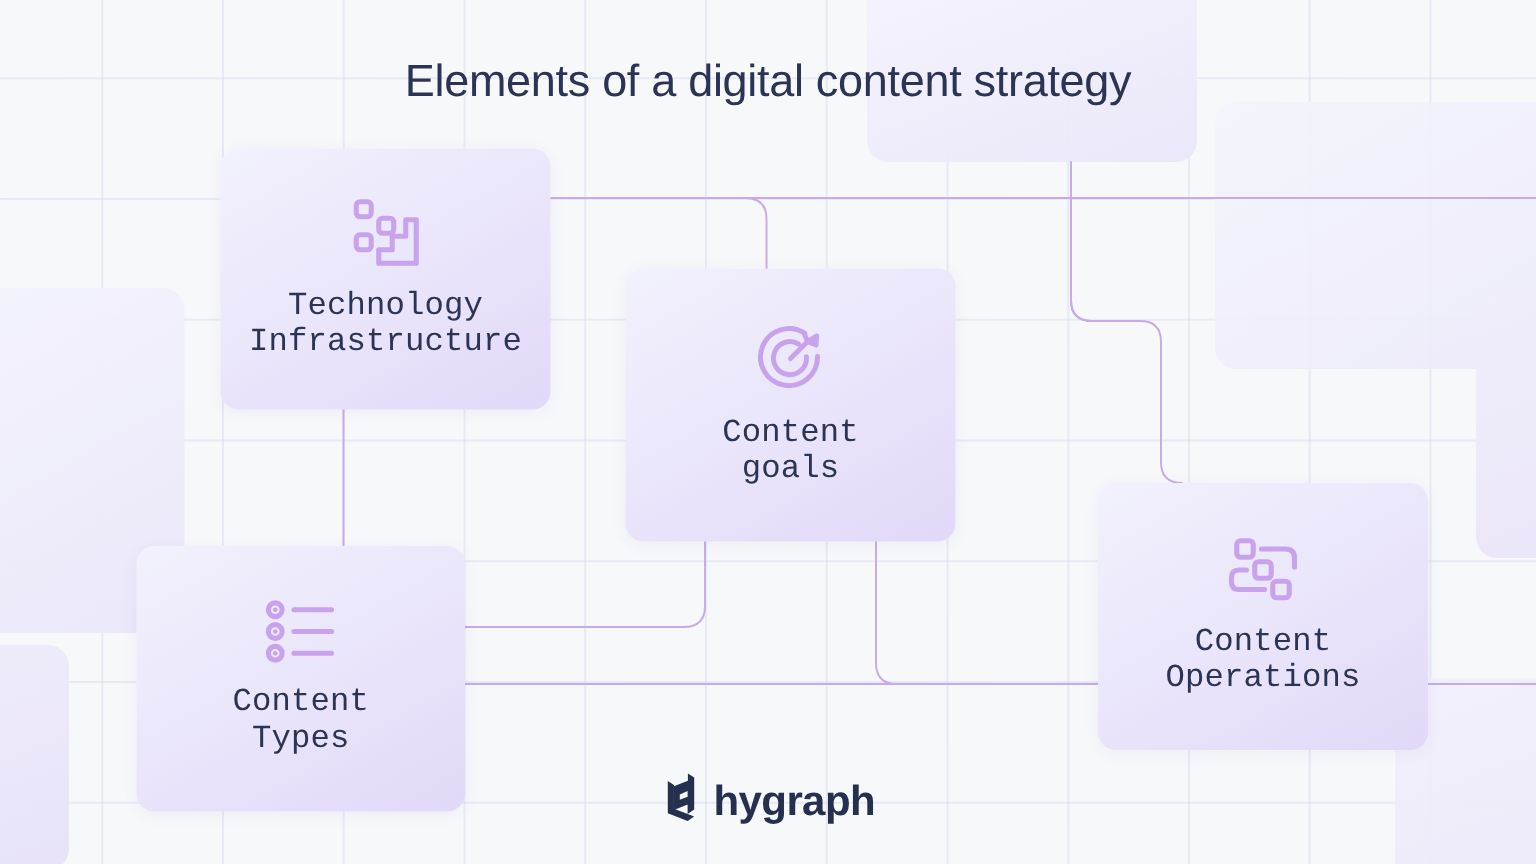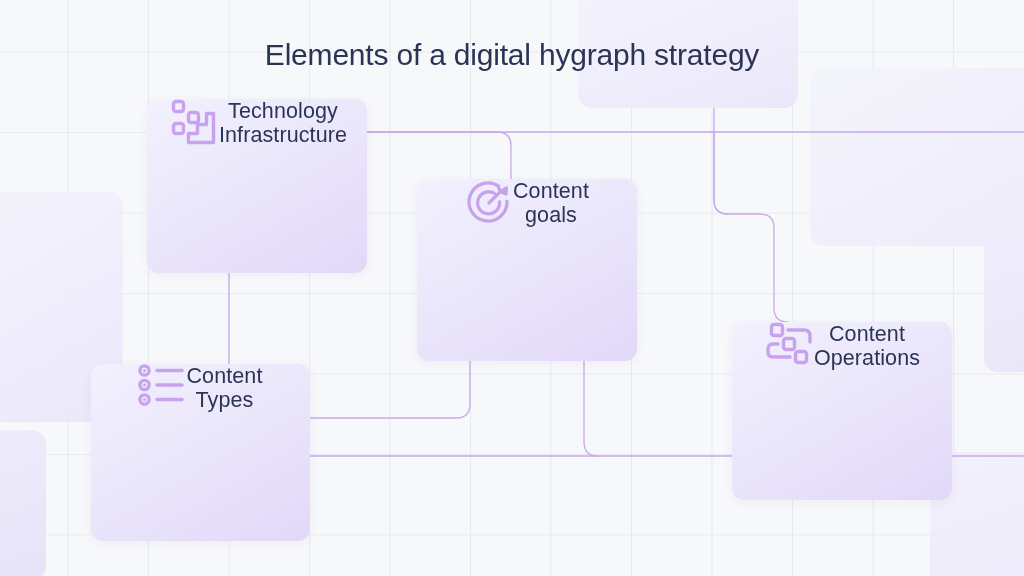--- a/index.html
+++ b/index.html
@@ -39,22 +39,23 @@
 
   
   .connectors{position:absolute;inset:0;pointer-events:none;}
 
   
   .card{
     position:absolute;
     border-radius:12px;
     background:linear-gradient(150deg,#f2f1fd 0%,#ebe7fb 45%,#e2d8f8 100%);
     box-shadow:0 2px 10px rgba(120,100,190,.07);
-    display:flex;align-items:flex-start;justify-content:center;
+    display:flex;flex-direction:column;align-items:center;justify-content:center;
     text-align:center;
+    font-family:Liberation Mono, monospace;
   }
   .card .icon{display:block;margin-bottom:14px;line-height:0;}
   .card .card-label{
     color:#2c3455;
     font-size:21.5px;
     line-height:1.13;
     letter-spacing:.1px;
     white-space:pre-line;
     font-weight:400;
   }
@@ -107,21 +108,21 @@
       <path d="M229 273 V 364"></path>
 
       <path d="M310 418 H 456 Q 470 418 470 404 V 361"></path>
 
       <path d="M310 456 H 1024"></path>
 
       <path d="M584 361 V 442 Q 584 456 598 456"></path>
     </g>
   </svg>
 
-  <div id="title">Elements of a digital hygraph strategy</div>
+  <div id="title">Elements of a digital content strategy</div>
 
   <div class="card" id="card-tech">
     <span class="icon">
       <svg width="52" height="46" viewBox="0 0 52 46" fill="none">
         <g stroke="#c8a2ec" stroke-width="3.4" stroke-linejoin="round" stroke-linecap="round">
           <rect x="6.5" y="2.5" width="10" height="10" rx="2.6"></rect>
           <rect x="21.5" y="13.5" width="10" height="10" rx="2.6"></rect>
           <rect x="6.5" y="24.5" width="10" height="10" rx="2.6"></rect>
           <path d="M21.5 43.5 V 34.5 H 30.5 V 25.5 H 39.5 V 14.5 H 46.5 V 43.5 Z"></path>
         </g>
@@ -177,14 +178,23 @@
           <rect x="31.5" y="29.5" width="11" height="11" rx="2.6"></rect>
           <path d="M24 8 H 40 Q 46 8 46 14 V 20"></path>
           <path d="M14 22 H 9 Q 4 22 4 27 V 30 Q 4 35 9 35 H 26"></path>
         </g>
       </svg>
     </span>
     <span class="card-label">Content
 Operations</span>
   </div>
 
+  <div id="logo">
+    <span>
+      <svg width="26" height="33" viewBox="0 0 26 33" fill="none">
+        <path d="M4.2 5.6 L 17.6 0.6 L 21.8 3.4 L 21.8 24.6 L 17.4 27.6 L 17.4 12.4 L 12.2 14.6 L 12.2 18.1 L 17.4 16.1 L 17.4 21.4 L 8.3 25 L 8.3 9.1 L 17.6 5.5 L 17.6 0.6 Z" fill="#25304f"></path>
+        <path d="M4.2 5.6 L 4.2 27.2 L 17.4 32.4 L 21.8 29.3 L 8.3 24.2 L 8.3 8.4 Z" fill="#25304f"></path>
+      </svg>
+    </span>
+    <span class="wordmark">hygraph</span>
+  </div>
 
 </div>
 
 </body></html>

